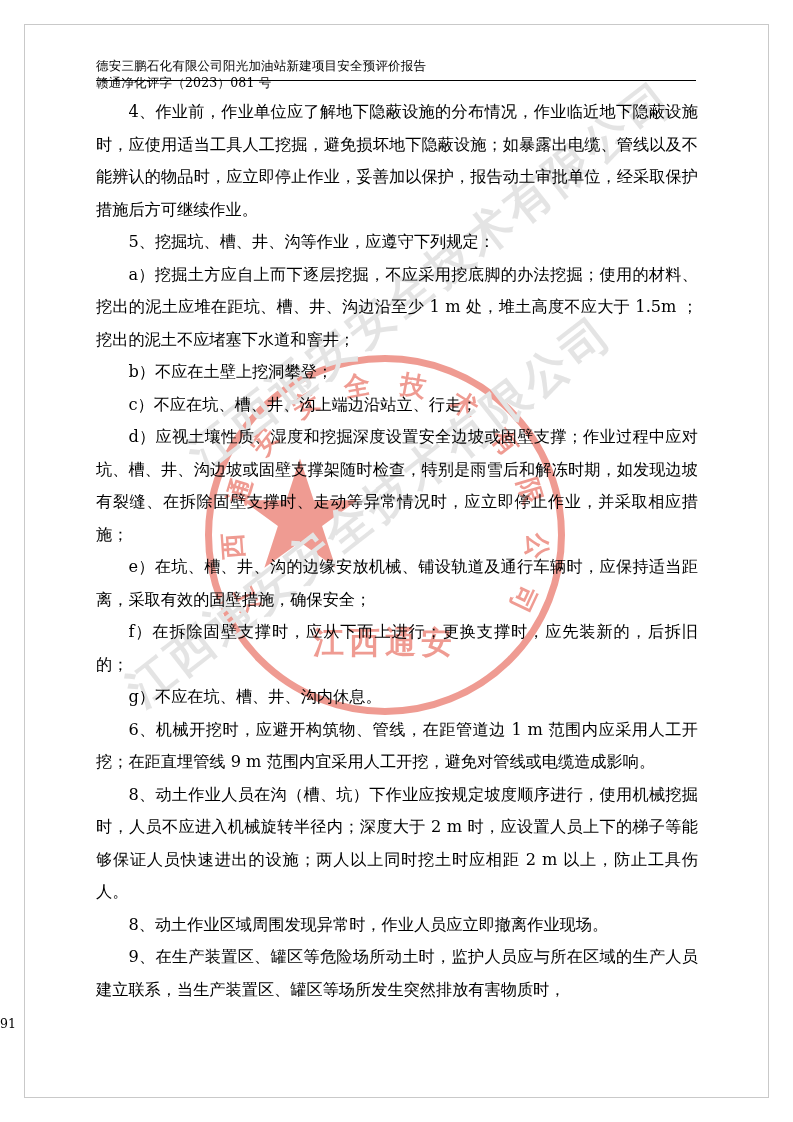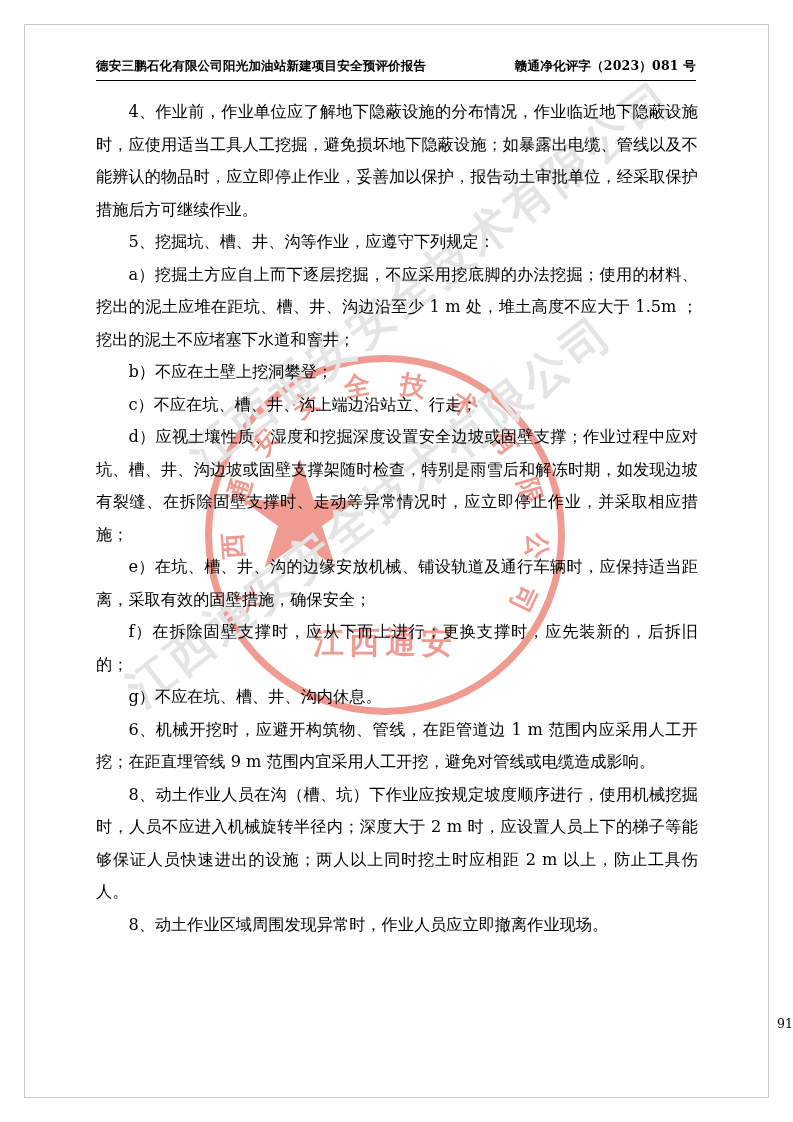--- a/index.html
+++ b/index.html
@@ -30,22 +30,23 @@
     position: absolute;
     left: 96px;
     top: 58px;
     width: 600px;
     display: flex;
     justify-content: space-between;
     align-items: baseline;
     font-size: 12.5px;
     color: #000;
     font-family: "DejaVu Serif", "Liberation Serif", serif;
-    font-weight: bold;
+    font-weight: normal;
     letter-spacing: 0.2px;
+    flex-direction: column;
   }
   .header-rule {
     position: absolute;
     left: 96px;
     top: 80px;
     width: 600px;
     height: 1px;
     background: #000;
   }
   .body-text {
@@ -62,21 +63,21 @@
   .body-text p {
     margin: 0;
     text-indent: 2em;
     white-space: normal;
   }
   .footer {
     position: absolute;
     left: 0;
     top: 1016px;
     width: 793px;
-    text-align: right;
+    text-align: left;
     font-size: 12.5px;
     color: #000;
     font-family: "DejaVu Serif", "Liberation Serif", serif;
   }
 
   
   .watermark {
     position: absolute;
     left: 150px;
     top: 330px;
@@ -206,19 +207,20 @@
     <p>a）挖掘土方应自上而下逐层挖掘，不应采用挖底脚的办法挖掘；使用的材料、挖出的泥土应堆在距坑、槽、井、沟边沿至少 1 m 处，堆土高度不应大于 1.5m ；挖出的泥土不应堵塞下水道和窨井；</p>
     <p>b）不应在土壁上挖洞攀登；</p>
     <p>c）不应在坑、槽、井、沟上端边沿站立、行走；</p>
     <p>d）应视土壤性质、湿度和挖掘深度设置安全边坡或固壁支撑；作业过程中应对坑、槽、井、沟边坡或固壁支撑架随时检查，特别是雨雪后和解冻时期，如发现边坡有裂缝、在拆除固壁支撑时、走动等异常情况时，应立即停止作业，并采取相应措施；</p>
     <p>e）在坑、槽、井、沟的边缘安放机械、铺设轨道及通行车辆时，应保持适当距离，采取有效的固壁措施，确保安全；</p>
     <p>f）在拆除固壁支撑时，应从下而上进行；更换支撑时，应先装新的，后拆旧的；</p>
     <p>g）不应在坑、槽、井、沟内休息。</p>
     <p>6、机械开挖时，应避开构筑物、管线，在距管道边 1 m 范围内应采用人工开挖；在距直埋管线 9 m 范围内宜采用人工开挖，避免对管线或电缆造成影响。</p>
     <p>8、动土作业人员在沟（槽、坑）下作业应按规定坡度顺序进行，使用机械挖掘时，人员不应进入机械旋转半径内；深度大于 2 m 时，应设置人员上下的梯子等能够保证人员快速进出的设施；两人以上同时挖土时应相距 2 m 以上，防止工具伤人。</p>
     <p>8、动土作业区域周围发现异常时，作业人员应立即撤离作业现场。</p>
+    <p>9、在生产装置区、罐区等危险场所动土时，监护人员应与所在区域的生产人员建立联系，当生产装置区、罐区等场所发生突然排放有害物质时，</p>
   </div>
 
   <div class="footer">
     <span>91</span>
   </div>
 
 </div>
 
 </body></html>

